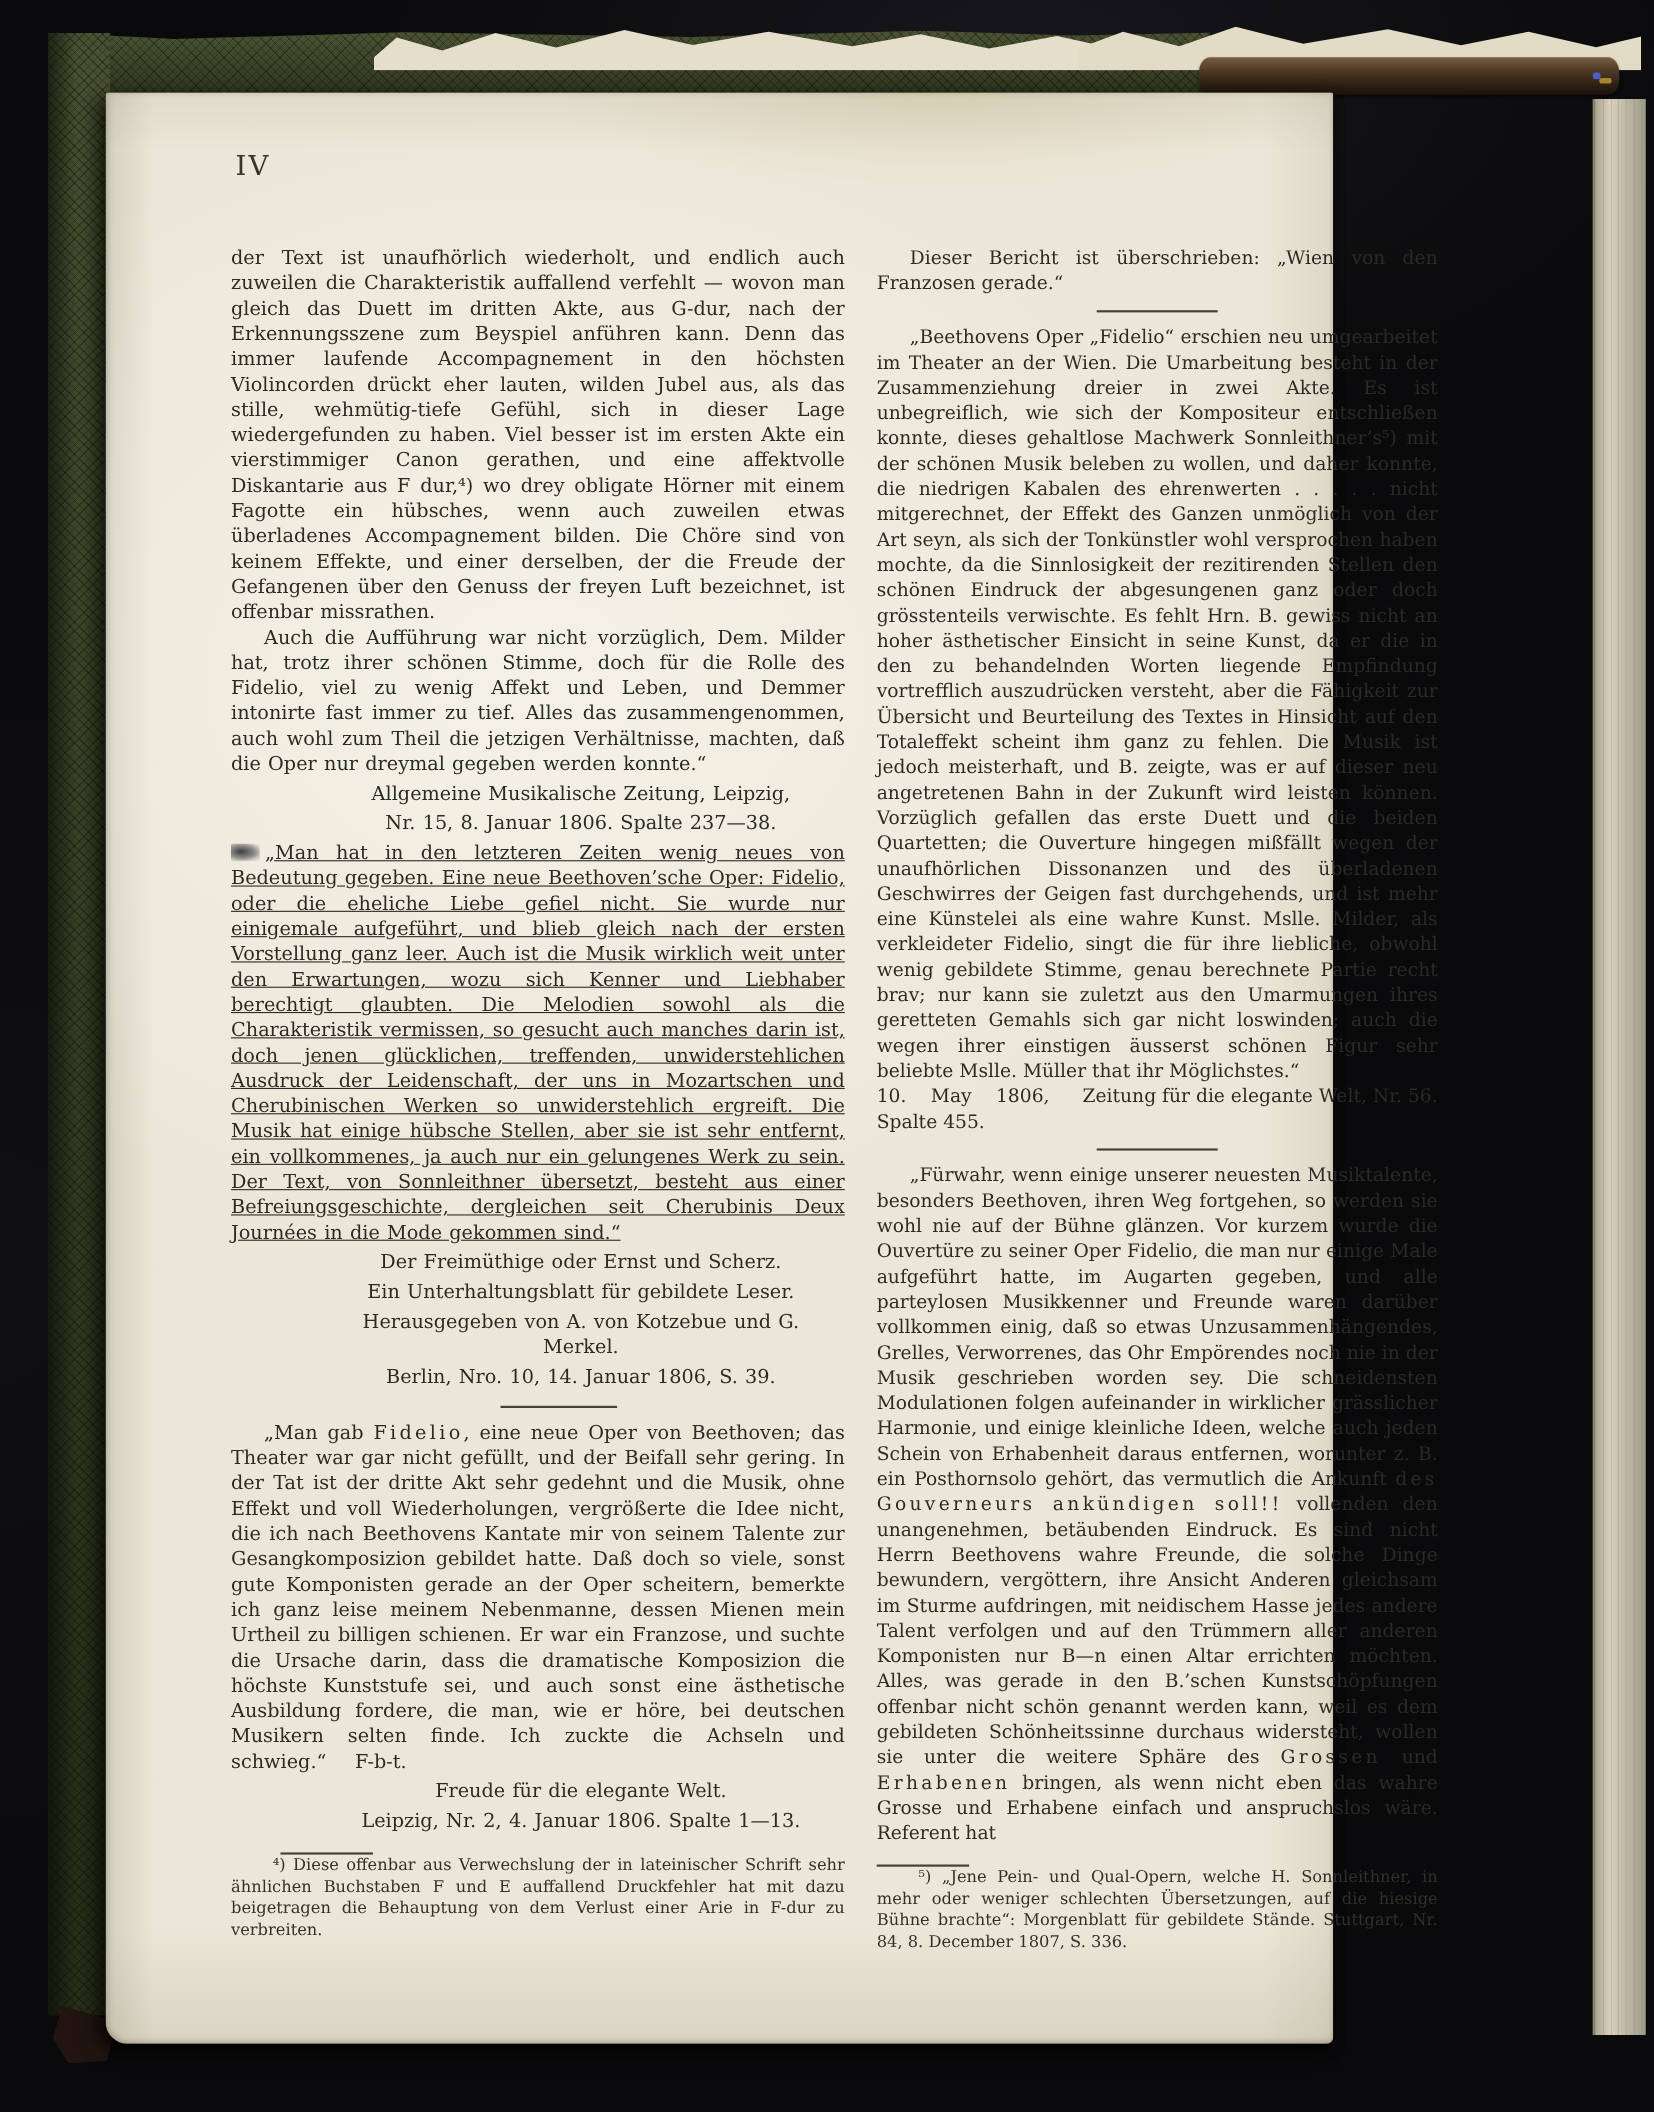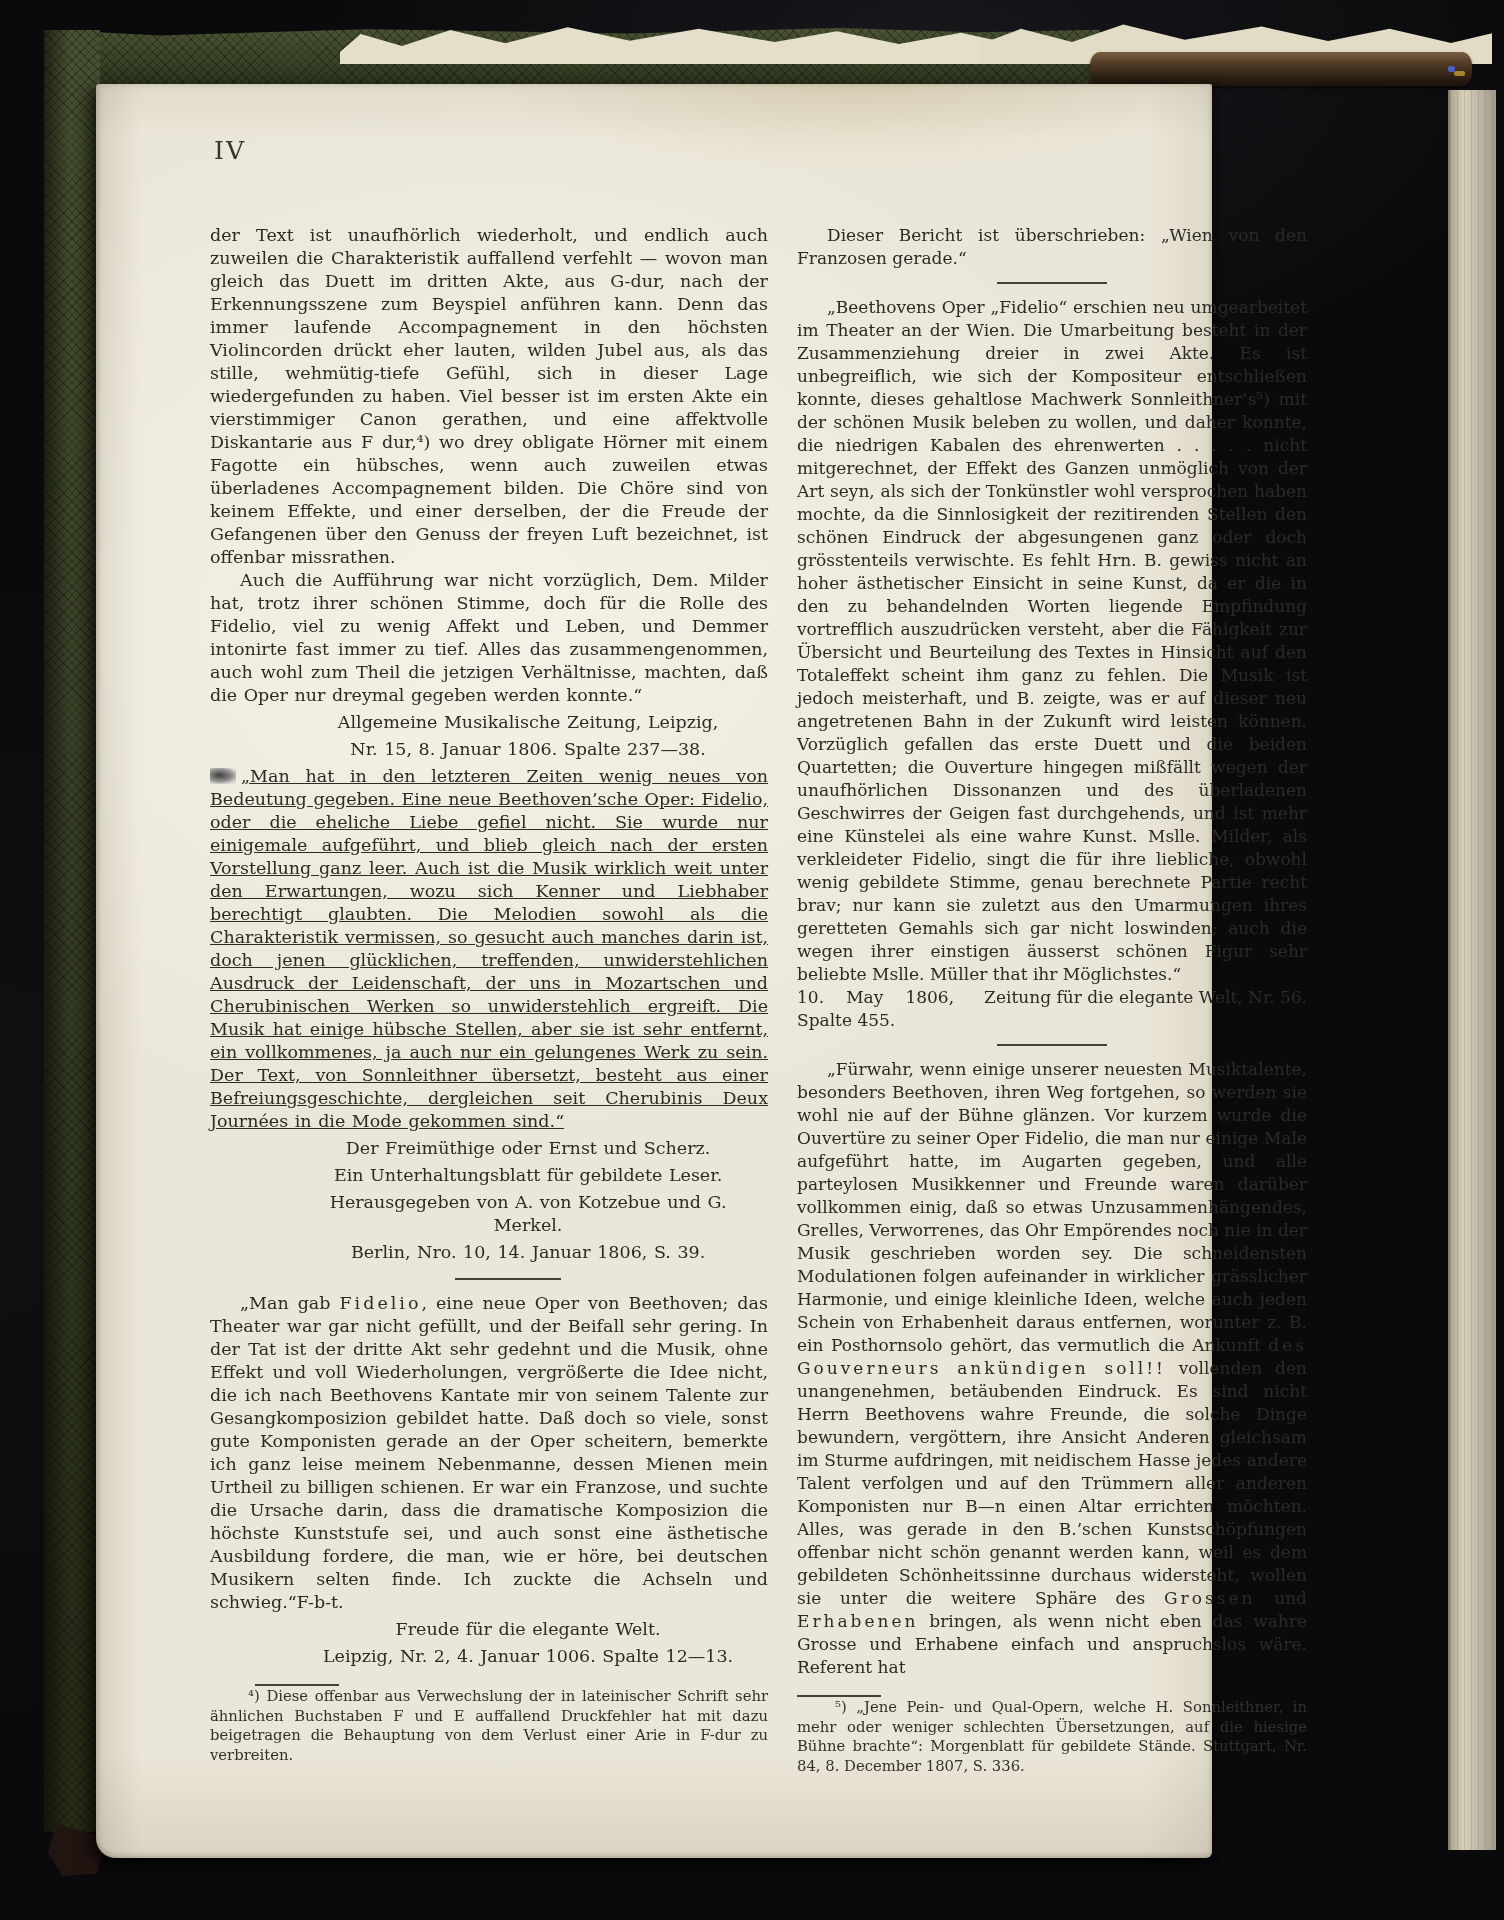--- a/index.html
+++ b/index.html
@@ -74,21 +74,21 @@
   .cit-right.pad{padding-right:26px;}
   .cit-float{float:right;}
   .rule{height:2px;background:#464136;clear:both;}
   .rule.center{width:110px;margin:12px auto 12px auto;}
   #rule-left-1{width:106px;margin:14px 0 12px 245px;}
   .fn-rule{width:84px;height:2px;background:#464136;margin-top:16px;}
   #fn-rule-left{margin-left:45px;}
   .footnote{font-size:14.8px;line-height:19.5px;margin-top:8px;text-align:justify;color:#33302a;}
   .fn-indent{text-indent:38px;}
   .sperr{letter-spacing:3px;}
-  .sig{white-space:nowrap;}
+  .sig{margin-left:26px;white-space:nowrap;}
   .gap-top{margin-top:16px;text-decoration:underline;}
   #ink-stamp{display:inline-block;width:26px;height:16px;margin-right:5px;vertical-align:-2px;
     background:radial-gradient(ellipse at 35% 45%, rgba(45,45,48,.9), rgba(95,95,98,.55) 52%, rgba(150,150,150,.25) 72%, rgba(150,150,150,0) 85%),
                radial-gradient(ellipse at 75% 55%, rgba(120,120,122,.45), rgba(120,120,122,0) 70%);
     filter:blur(.4px);}
 </style>
 </head>
 <body>
 
 <div class="cover" id="cover-top"></div>
@@ -111,21 +111,21 @@
     <div class="citation">Allgemeine Musikalische Zeitung, Leipzig,</div>
     <div class="citation">Nr. 15,  8. Januar 1806.  Spalte 237—38.</div>
     <p class="gap-top"><span id="ink-stamp"></span><span>„Man hat in den letzteren Zeiten wenig neues von Bedeutung gegeben. Eine neue Beethoven’sche Oper: Fidelio, oder die eheliche Liebe gefiel nicht. Sie wurde nur einigemale aufgeführt, und blieb gleich nach der ersten Vorstellung ganz leer. Auch ist die Musik wirklich weit unter den Erwartungen, wozu sich Kenner und Liebhaber berechtigt glaubten. Die Melodien sowohl als die Charakteristik vermissen, so gesucht auch manches darin ist, doch jenen glücklichen, treffenden, unwiderstehlichen Ausdruck der Leidenschaft, der uns in Mozartschen und Cherubinischen Werken so unwiderstehlich ergreift. Die Musik hat einige hübsche Stellen, aber sie ist sehr entfernt, ein vollkommenes, ja auch nur ein gelungenes Werk zu sein. Der Text, von Sonnleithner übersetzt, besteht aus einer Befreiungsgeschichte, dergleichen seit Cherubinis Deux Journées in die Mode gekommen sind.“</span></p>
     <div class="citation">Der Freimüthige oder Ernst und Scherz.</div>
     <div class="citation">Ein Unterhaltungsblatt für gebildete Leser.</div>
     <div class="citation">Herausgegeben von A. von Kotzebue und G. Merkel.</div>
     <div class="citation">Berlin, Nro. 10, 14. Januar 1806, S. 39.</div>
     <div class="rule" id="rule-left-1"></div>
     <p class="indent"><span>„Man gab </span><span class="sperr">Fidelio</span><span>, eine neue Oper von Beethoven; das Theater war gar nicht gefüllt, und der Beifall sehr gering. In der Tat ist der dritte Akt sehr gedehnt und die Musik, ohne Effekt und voll Wiederholungen, vergrößerte die Idee nicht, die ich nach Beethovens Kantate mir von seinem Talente zur Gesangkomposizion gebildet hatte. Daß doch so viele, sonst gute Komponisten gerade an der Oper scheitern, bemerkte ich ganz leise meinem Nebenmanne, dessen Mienen mein Urtheil zu billigen schienen. Er war ein Franzose, und suchte die Ursache darin, dass die dramatische Komposizion die höchste Kunststufe sei, und auch sonst eine ästhetische Ausbildung fordere, die man, wie er höre, bei deutschen Musikern selten finde. Ich zuckte die Achseln und schwieg.“</span><span class="sig">F-b-t.</span></p>
     <div class="citation">Freude für die elegante Welt.</div>
-    <div class="citation">Leipzig, Nr. 2, 4. Januar 1006.  Spalte 12—13.</div>
+    <div class="citation">Leipzig, Nr. 2, 4. Januar 1806.  Spalte 1—13.</div>
     <div class="fn-rule" id="fn-rule-left"></div>
     <p class="footnote fn-indent">⁴) Diese offenbar aus Verwechslung der in lateinischer Schrift sehr ähnlichen Buchstaben F und E auffallend Druckfehler hat mit dazu beigetragen die Behauptung von dem Verlust einer Arie in F-dur zu verbreiten.</p>
   </div>
 
   <div class="col" id="col-right">
     <p class="indent">Dieser Bericht ist überschrieben: „Wien von den Franzosen gerade.“</p>
     <div class="rule center"></div>
     <p class="indent"><span>„Beethovens Oper „Fidelio“ erschien neu umgearbeitet im Theater an der Wien. Die Umarbeitung besteht in der Zusammenziehung dreier in zwei Akte. Es ist unbegreiflich, wie sich der Kompositeur entschließen konnte, dieses gehaltlose Machwerk Sonnleithner’s⁵) mit der schönen Musik beleben zu wollen, und daher konnte, die niedrigen Kabalen des ehrenwerten . . . . . nicht mitgerechnet, der Effekt des Ganzen unmöglich von der Art seyn, als sich der Tonkünstler wohl versprochen haben mochte, da die Sinnlosigkeit der rezitirenden Stellen den schönen Eindruck der abgesungenen ganz oder doch grösstenteils verwischte. Es fehlt Hrn. B. gewiss nicht an hoher ästhetischer Einsicht in seine Kunst, da er die in den zu behandelnden Worten liegende Empfindung vortrefflich auszudrücken versteht, aber die Fähigkeit zur Übersicht und Beurteilung des Textes in Hinsicht auf den Totaleffekt scheint ihm ganz zu fehlen. Die Musik ist jedoch meisterhaft, und B. zeigte, was er auf dieser neu angetretenen Bahn in der Zukunft wird leisten können. Vorzüglich gefallen das erste Duett und die beiden Quartetten; die Ouverture hingegen mißfällt wegen der unaufhörlichen Dissonanzen und des überladenen Geschwirres der Geigen fast durchgehends, und ist mehr eine Künstelei als eine wahre Kunst. Mslle. Milder, als verkleideter Fidelio, singt die für ihre liebliche, obwohl wenig gebildete Stimme, genau berechnete Partie recht brav; nur kann sie zuletzt aus den Umarmungen ihres geretteten Gemahls sich gar nicht loswinden; auch die wegen ihrer einstigen äusserst schönen Figur sehr beliebte Mslle. Müller that ihr Möglichstes.“</span><span class="cit-float">Zeitung für die elegante Welt, Nr. 56.</span></p>
     <div class="cit-right pad">10. May 1806, Spalte 455.</div>
     <div class="rule center"></div>

